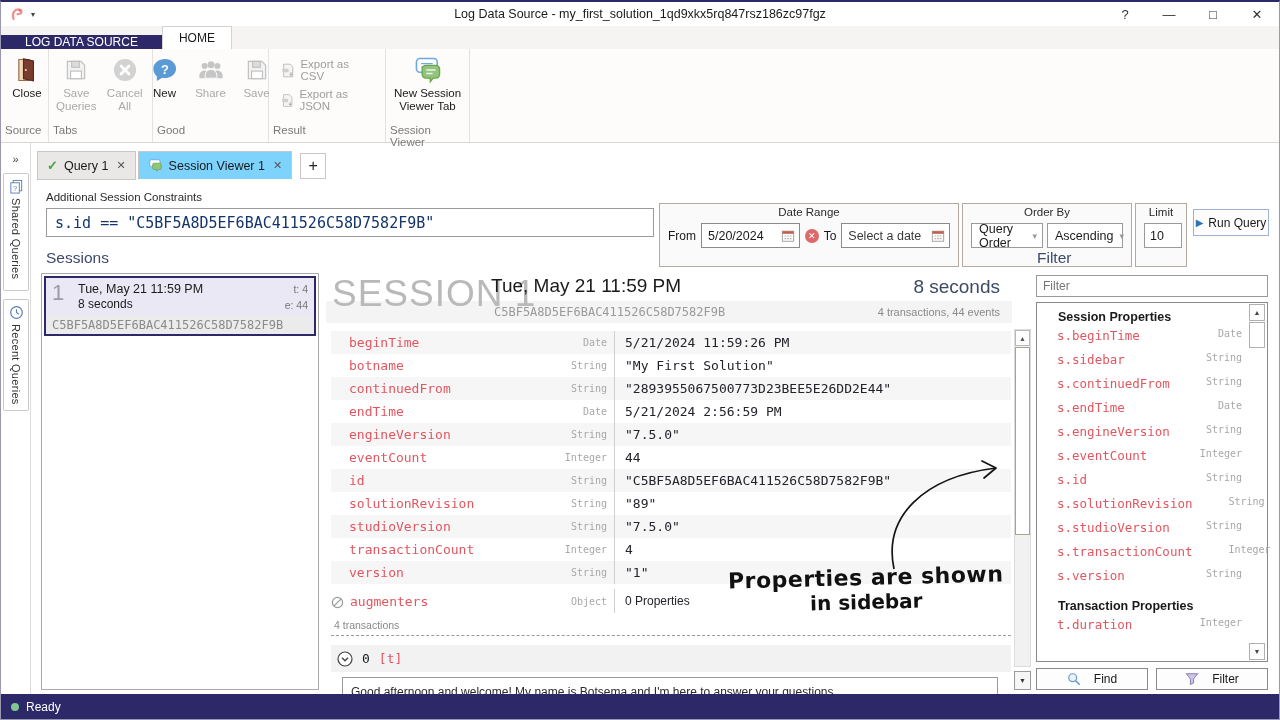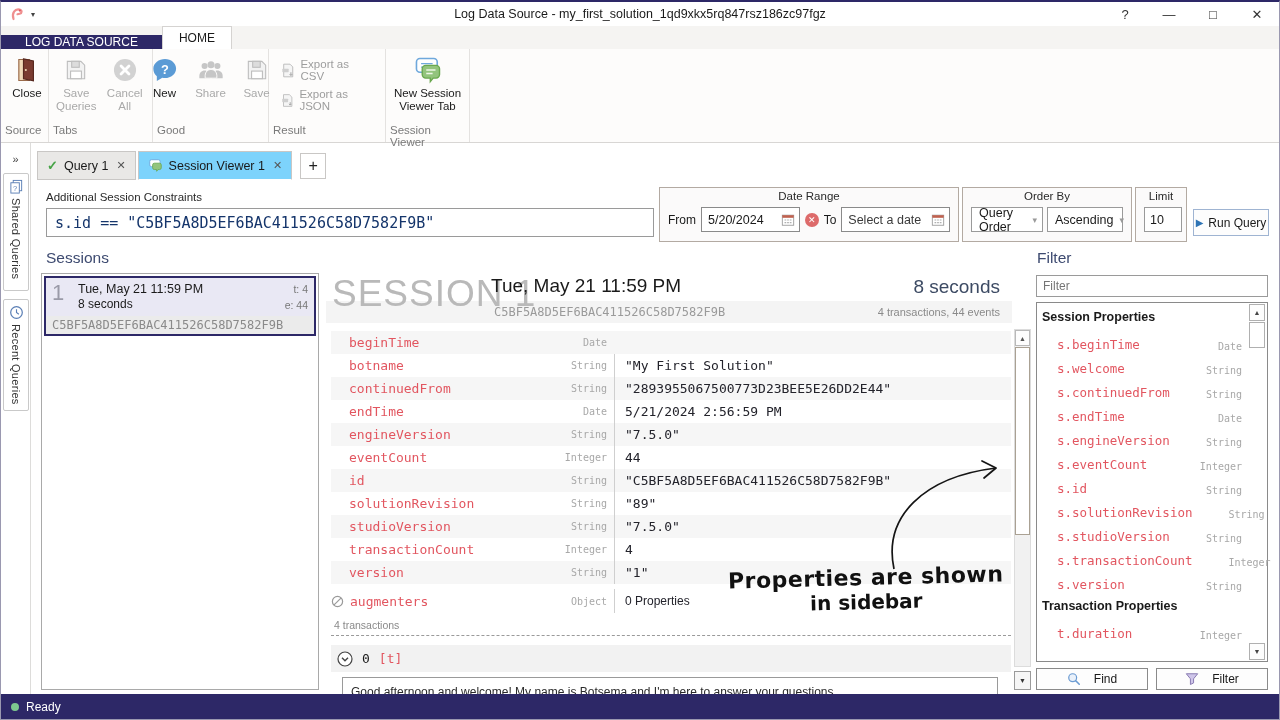--- a/index.html
+++ b/index.html
@@ -42,21 +42,21 @@
   .dtab { height:29px; display:flex; align-items:center; gap:6px; padding:0 9px; font-size:12.5px; color:#1a1a1a; border:1px solid #c9c7c5; margin-right:2px; }
   .dtab.inactive { background:#e9e8e6; }
   .dtab.active { background:#7dd3fc; border-bottom:1px solid #fff; }
   .dtab .closex { font-size:11px; color:#555; margin-left:2px; }
   .addtab { width:26px; height:26px; border:1px solid #c9c7c5; display:flex; align-items:center; justify-content:center; font-size:16px; color:#222; margin-left:6px; margin-bottom:1px; }
   .checkmark { color:#47a447; font-size:13px; font-weight:bold; }
 
   
   .constraints-label { position:absolute; left:45px; top:189px; font-size:11.5px; color:#2a2a2a; }
   .constraint-input { position:absolute; left:45px; top:206px; width:608px; height:29px; border:1px solid #9a9a9a; font:15px "DejaVu Sans Mono",monospace; color:#15356b; padding:0 8px; background:#fff; }
-  .groupbox { position:absolute; top:185px; height:55px; border:1px solid #b3aaa2; background:#fbfafa; }
+  .groupbox { position:absolute; top:201px; height:64px; border:1px solid #b3aaa2; background:#fbfafa; }
   .groupbox .gtitle { text-align:center; font-size:11.5px; color:#2a2a2a; margin-top:2px; }
   .groupbox .grow { display:flex; align-items:center; gap:5px; padding:5px 8px 0 8px; }
   .datebox { height:25px; border:1px solid #8a8a8a; background:#fff; display:flex; align-items:center; gap:4px; padding:0 4px 0 6px; font-size:12.5px; color:#1a1a1a; }
   .datebox .ph { color:#3a3a3a; }
   .inline-label { font-size:12px; color:#1a1a1a; }
   .selbox { height:25px; border:1px solid #9a9a9a; background:#fff; display:flex; align-items:center; justify-content:space-between; padding:0 5px 0 7px; font-size:12.5px; color:#1a1a1a; }
   .selbox .caret { color:#9a9a9a; font-size:9px; margin-left:6px; }
   .limit-input { width:38px; height:25px; border:1px solid #9a9a9a; font-size:12.5px; padding:0 5px; color:#1a1a1a; }
   .run-btn { position:absolute; left:1192px; top:207px; width:76px; height:27px; border:1px solid #9fb4d2; background:#fdfdfd; display:flex; align-items:center; justify-content:center; gap:5px; font-size:12px; color:#1a1a1a; }
   .run-btn .play { color:#2e74b5; font-size:10px; }
@@ -85,40 +85,40 @@
   .d-id { position:absolute; left:168px; top:32px; font:12px "DejaVu Sans Mono",monospace; color:#9a9a9a; }
   .d-dur { position:absolute; right:32px; top:3px; font-size:19px; color:#3c4a63; }
   .d-meta { position:absolute; right:32px; top:33px; font-size:11px; color:#8a8a8a; }
   .props { position:absolute; left:5px; top:58px; width:680px; }
   .prow { display:flex; align-items:center; height:23px; font-family:"DejaVu Sans Mono",monospace; }
   .prow:nth-child(odd) { background:#f6f6f6; }
   .pname { flex:0 0 225px; color:#e25660; font-size:13px; padding-left:18px; }
   .ptype { flex:0 0 58px; text-align:right; color:#a8a8a8; font-size:10px; padding-right:7px; }
   .pval { flex:1; border-left:1px solid #cfcfcf; padding-left:10px; color:#23232b; font-size:13px; height:100%; display:flex; align-items:center; }
   .aug-row { position:absolute; left:5px; top:316px; width:680px; display:flex; align-items:center; height:24px; font-family:"DejaVu Sans Mono",monospace; }
-  .aug-row .pname { flex:0 0 207px; padding-left:0; display:flex; align-items:center; gap:6px; }
+  .aug-row .pname { flex:0 0 207px; padding-left:0; display:flex; align-items:flex-end; gap:6px; }
   .trans-label { position:absolute; left:8px; top:346px; font-size:10.5px; color:#8a8a8a; }
   .dash-sep { position:absolute; left:5px; top:362px; width:680px; border-top:1px dashed #9a9a9a; }
   .expander { position:absolute; left:5px; top:372px; width:680px; height:27px; background:#f2f2f2; display:flex; align-items:center; gap:9px; padding-left:6px; font:13px "DejaVu Sans Mono",monospace; color:#1a1a1a; }
   .exp-tag { color:#e25660; }
   .preview-box { position:absolute; left:16px; top:404px; width:656px; height:26px; border:1px solid #9a9a9a; background:#fff; overflow:hidden; font-size:12px; color:#2a2a2a; padding:7px 8px; }
   .vscroll { position:absolute; left:688px; top:56px; width:17px; height:338px; background:#f1f1f1; border:1px solid #dcdcdc; }
   .vs-btn { width:15px; height:16px; background:#fdfdfd; border:1px solid #b9b9b9; font-size:7px; color:#555; display:flex; align-items:center; justify-content:center; }
   .vs-thumb { position:absolute; left:0; top:17px; width:15px; height:188px; background:#ffffff; border:1px solid #aaa193; }
   .combo-down { position:absolute; left:688px; top:398px; width:17px; height:19px; background:#f6f6f6; border:1px solid #9a9a9a; font-size:7px; color:#333; display:flex; align-items:center; justify-content:center; }
 
   
   .filter-input { position:absolute; left:1035px; top:273px; width:232px; height:22px; border:1px solid #9a9a9a; font-size:12px; padding:0 6px; color:#333; }
   .filter-list { position:absolute; left:1035px; top:300px; width:232px; height:360px; border:1px solid #8a8a8a; background:#fff; }
   .fl-scroll { position:absolute; right:1px; top:1px; width:17px; bottom:1px; }
   .fl-btn { width:16px; height:17px; background:#fdfdfd; border:1px solid #b0b0b0; font-size:7px; color:#444; display:flex; align-items:center; justify-content:center; }
   .fl-thumb { width:16px; height:26px; background:#fff; border:1px solid #b0b0b0; margin-top:1px; }
   .fl-down { position:absolute; bottom:0; }
-  .fgroup-header { font-size:12.5px; font-weight:bold; color:#1a1a1a; padding:7px 0 4px 5px; }
-  .frow { display:flex; justify-content:space-between; align-items:flex-end; height:24px; font-family:"DejaVu Sans Mono",monospace;gap:36px; }
+  .fgroup-header { font-size:12.5px; font-weight:bold; color:#1a1a1a; padding:7px 0 4px 5px;margin-left:16px; }
+  .frow { display:flex; justify-content:space-between; align-items:flex-start; height:24px; font-family:"DejaVu Sans Mono",monospace;gap:36px; }
   .fname { color:#e25660; font-size:12.5px; padding-left:20px; }
   .ftype { color:#a8a8a8; font-size:10px; padding-right:25px; }
   .filter-btns { position:absolute; left:1035px; top:666px; width:232px; display:flex; gap:8px; }
   .fbtn { flex:1; height:22px; border:1px solid #8a8a8a; background:#fdfdfd; display:flex; align-items:center; justify-content:center; gap:13px; font-size:12px; color:#1a1a1a; }
 
   
   .annotation { position:absolute; left:700px; top:563px; width:330px; text-align:center; font-family:"DejaVu Sans",sans-serif; font-weight:600; color:#111; transform:rotate(-1.5deg); pointer-events:none; }
   .ann-l1 { font-size:22px; letter-spacing:.5px; }
   .ann-l2 { font-size:20px; }
   .arrow-svg { position:absolute; left:690px; top:435px; pointer-events:none; }
@@ -394,20 +394,21 @@
       <div class="d-date">Tue, May 21 11:59 PM</div>
       <div class="d-id">C5BF5A8D5EF6BAC411526C58D7582F9B</div>
       <div class="d-dur">8 seconds</div>
       <div class="d-meta">4 transactions, 44 events</div>
     </div>
 
     <div class="props">
       <div class="prow">
           <span class="pname">beginTime</span>
           <span class="ptype">Date</span>
+          <span class="pval">5/21/2024 11:59:26 PM</span>
         </div>
       <div class="prow">
           <span class="pname">botname</span>
           <span class="ptype">String</span>
           <span class="pval">"My First Solution"</span>
         </div>
       <div class="prow">
           <span class="pname">continuedFrom</span>
           <span class="ptype">String</span>
           <span class="pval">"2893955067500773D23BEE5E26DD2E44"</span>
@@ -493,21 +494,21 @@
       <div class="fl-btn">▲</div>
       <div class="fl-thumb"></div>
       <div class="fl-btn fl-down">▼</div>
     </div>
     <div class="fgroup-header">Session Properties</div>
     <div class="frow">
         <span class="fname">s.beginTime</span>
         <span class="ftype">Date</span>
       </div>
     <div class="frow">
-        <span class="fname">s.welcome</span>
+        <span class="fname">s.sidebar</span>
         <span class="ftype">String</span>
       </div>
     <div class="frow">
         <span class="fname">s.continuedFrom</span>
         <span class="ftype">String</span>
       </div>
     <div class="frow">
         <span class="fname">s.endTime</span>
         <span class="ftype">Date</span>
       </div>

